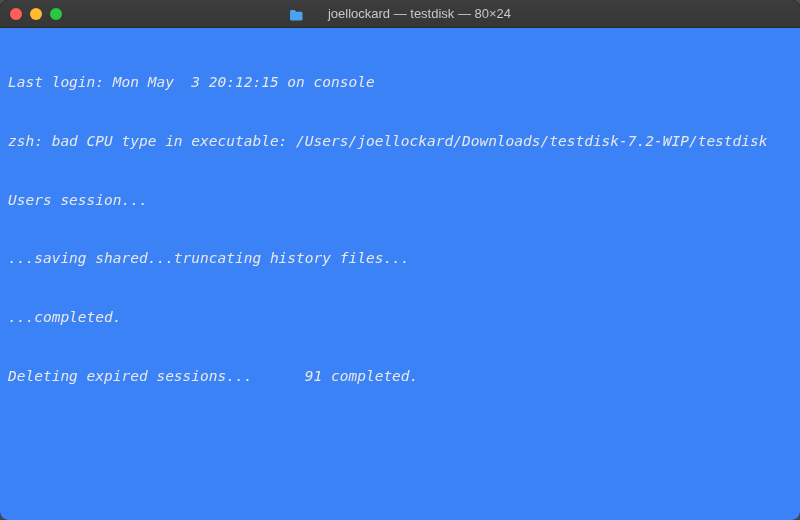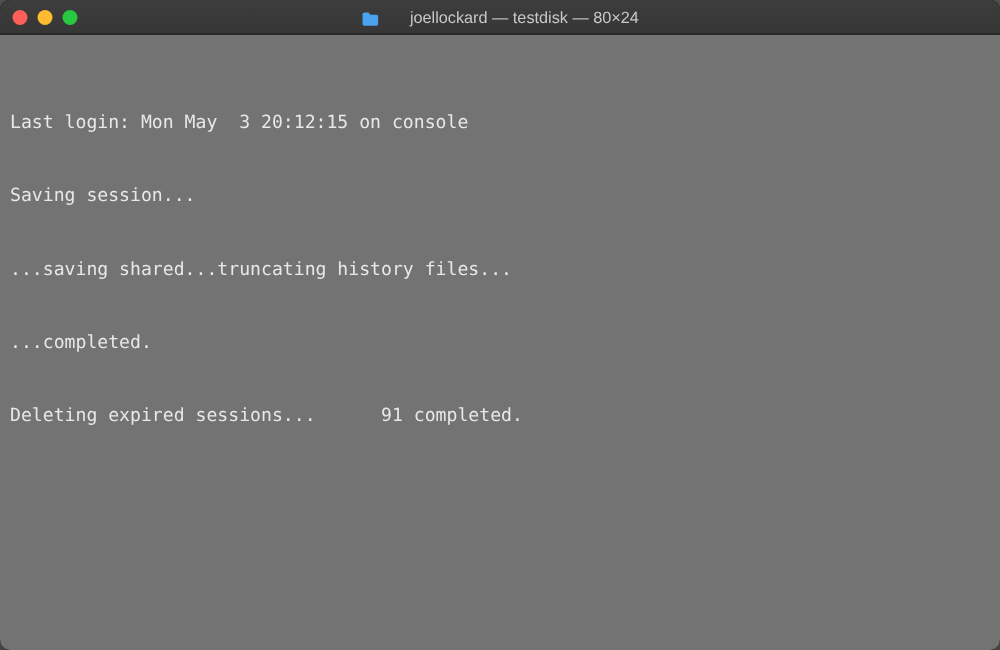--- a/index.html
+++ b/index.html
@@ -54,29 +54,30 @@
       color: #c8c8c8;
       font-size: 13px;
       font-weight: 500;
     }
     .folder-icon {
       width: 15px;
       height: 12px;
       display: inline-block;
     }
     .terminal-body {
-      padding: 22px 8px;
+      padding: 6px 8px;
       font-family: "Menlo", "Monaco", "Consolas", monospace;
       font-size: 14.5px;
       line-height: 1.35;
       color: #e8e8e8;
-      background: #737373;
+      background: #3b82f6;
       height: calc(100% - 28px);
       white-space: pre-wrap;
       word-break: break-all;
+      font-style: italic;
     }
     .line {
       display: block;
     }
   </style>
 </head>
 <body>
 
 <div class="window">
   <div class="titlebar">
@@ -89,20 +90,21 @@
       <span class="folder-icon">
         <svg viewBox="0 0 16 13" width="15" height="12">
           <path fill="#4aa3ef" d="M1 2.5C1 1.7 1.7 1 2.5 1h3.2c.4 0 .8.2 1 .5L7.6 3H13c.8 0 1.5.7 1.5 1.5V11c0 .8-.7 1.5-1.5 1.5H2.5C1.7 12.5 1 11.8 1 11V2.5z"></path>
         </svg>
       </span>
       <span>joellockard — testdisk — 80×24</span>
     </div>
   </div>
   <div class="terminal-body">
     <span class="line">Last login: Mon May  3 20:12:15 on console</span>
-    <span class="line">Saving session...</span>
+    <span class="line">zsh: bad CPU type in executable: /Users/joellockard/Downloads/testdisk-7.2-WIP/testdisk</span>
+    <span class="line">Users session...</span>
     <span class="line">...saving shared...truncating history files...</span>
     <span class="line">...completed.</span>
     <span class="line">Deleting expired sessions...      91 completed.</span>
     
     
   </div>
 </div>
 
 </body></html>

